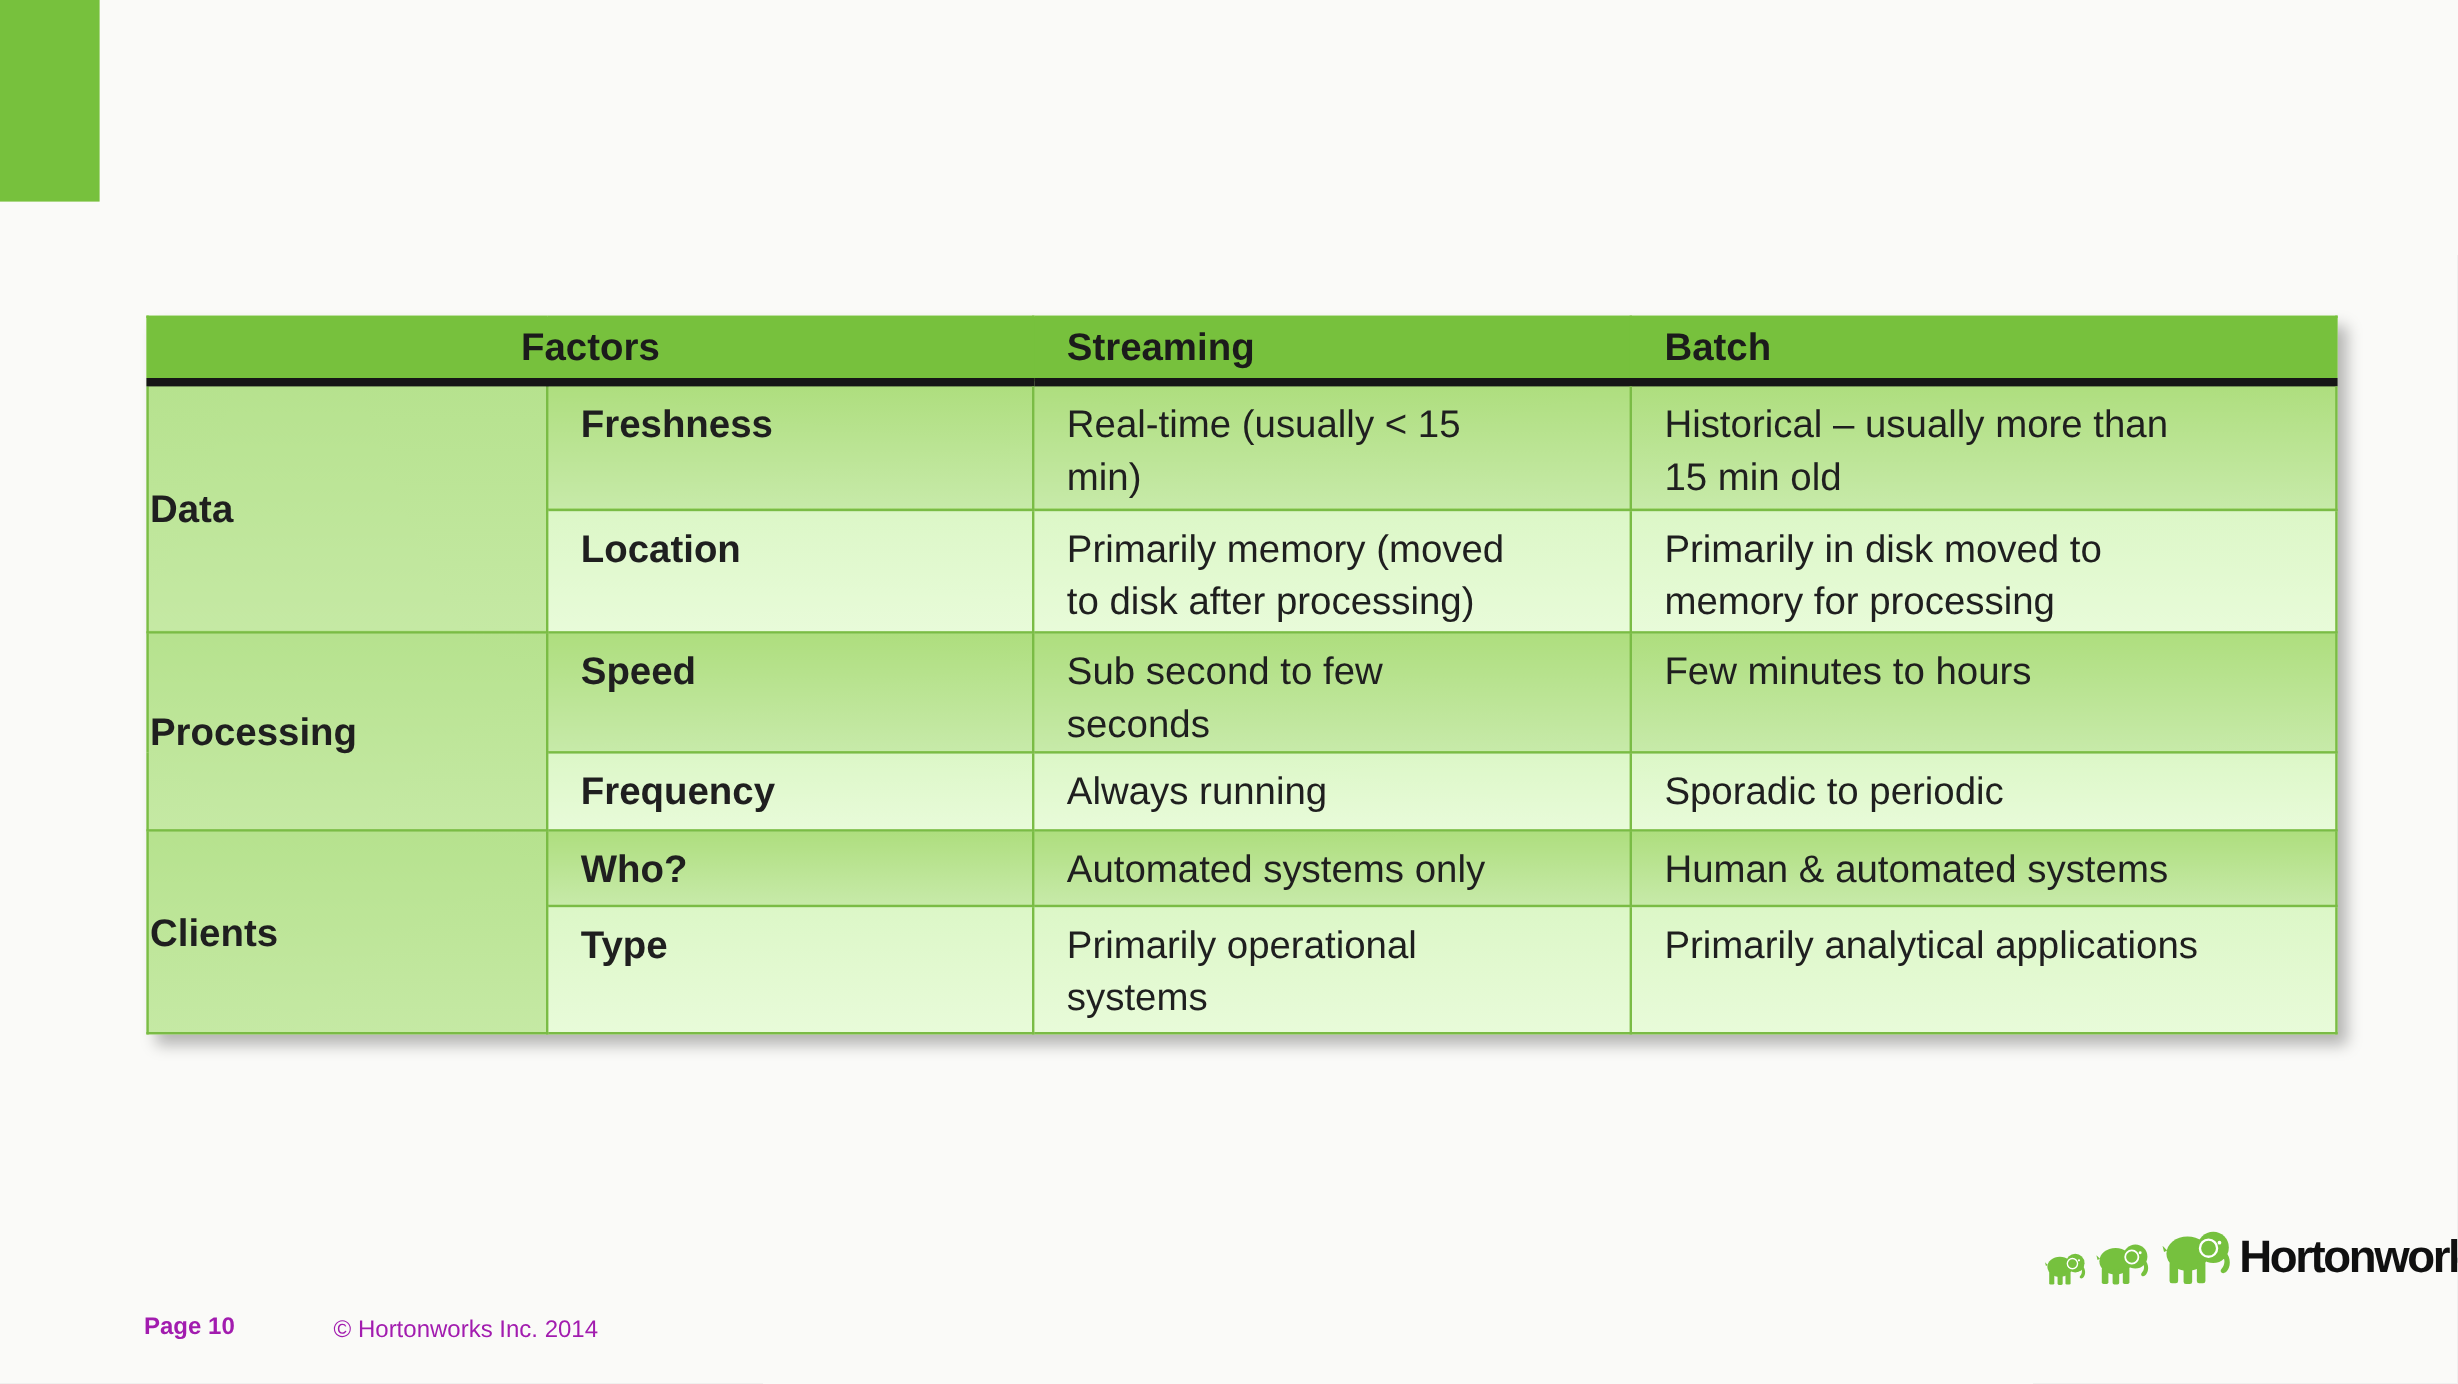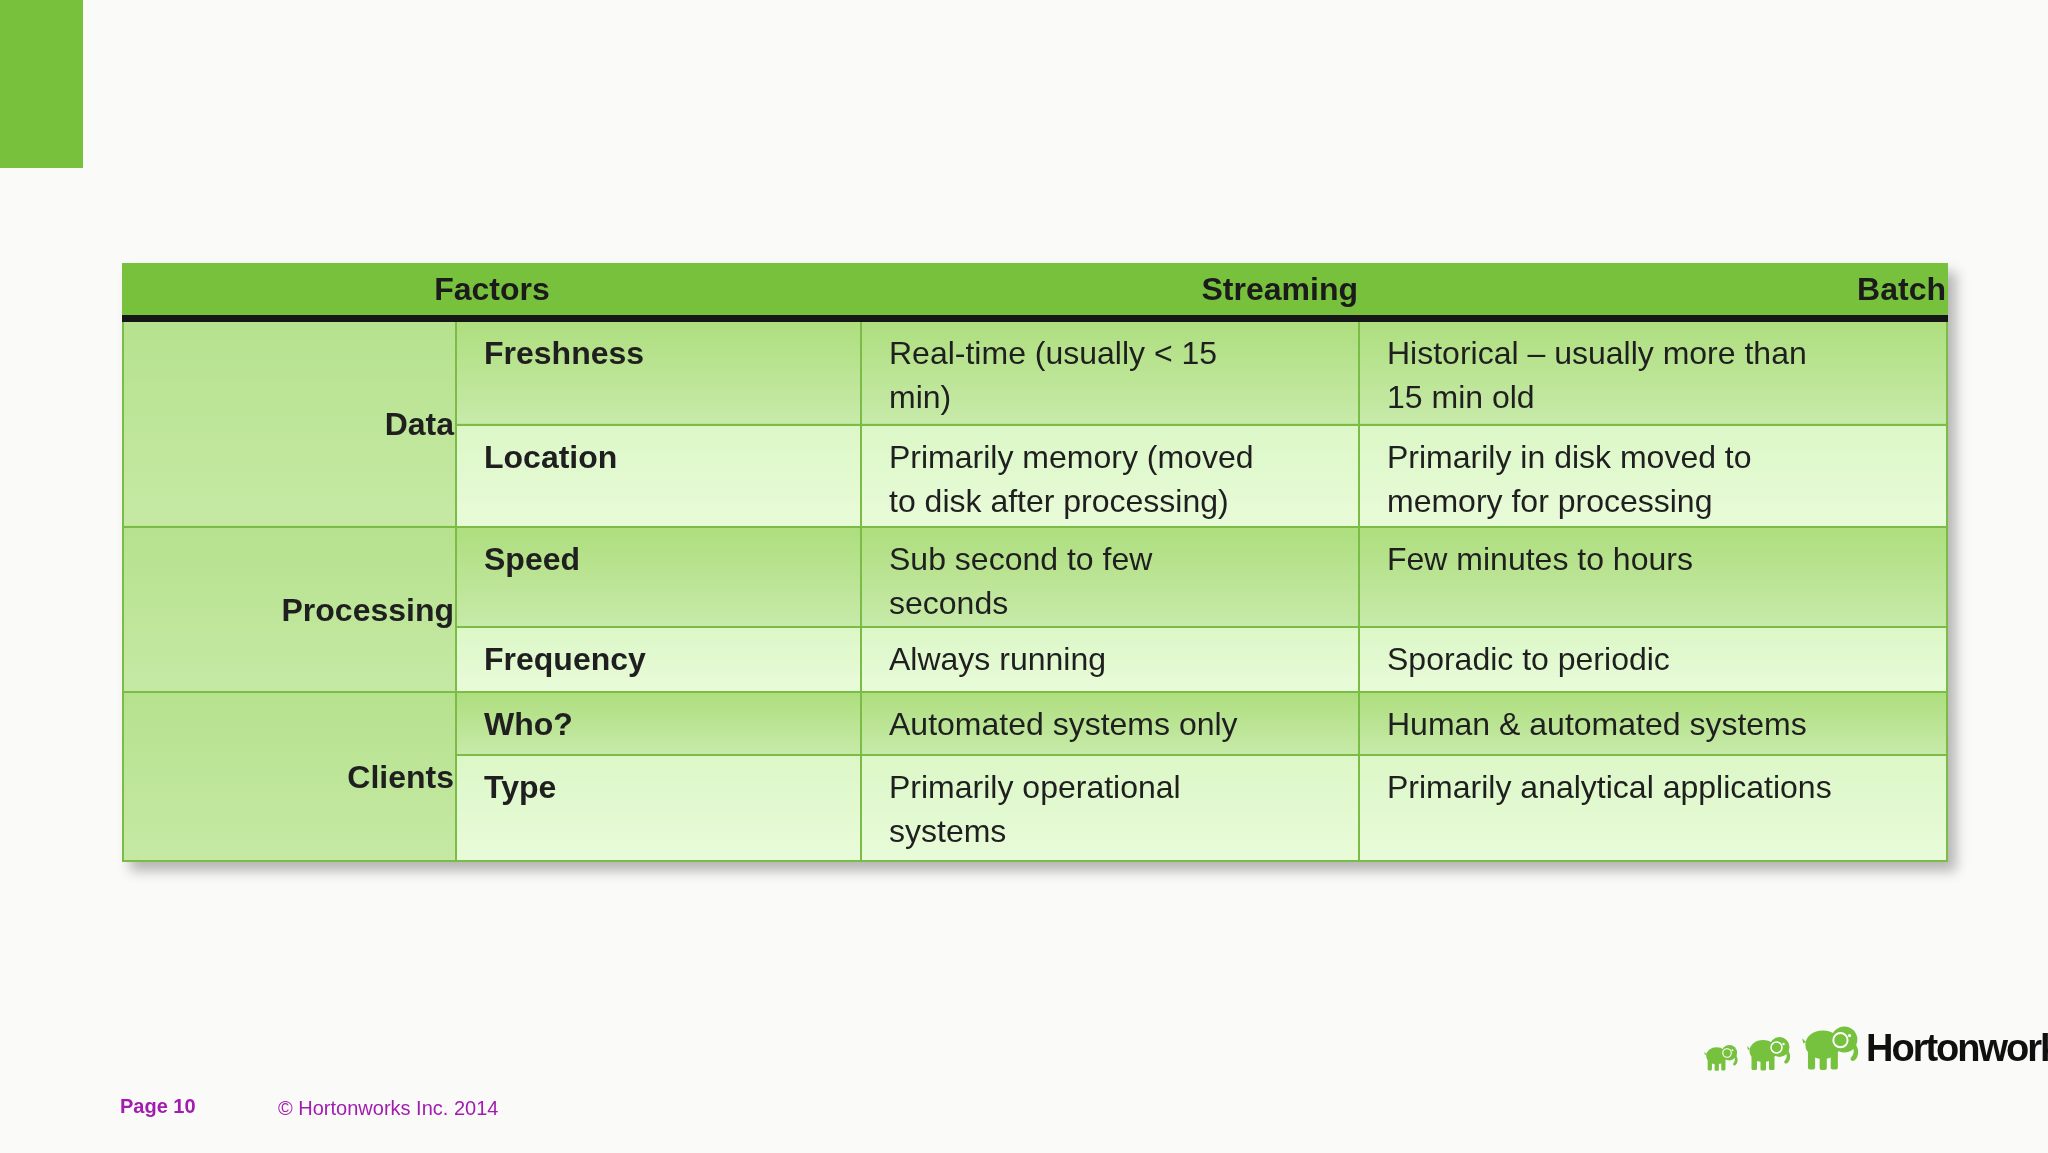--- a/index.html
+++ b/index.html
@@ -31,30 +31,30 @@
     background:#ddf7c7;
   }
   .cmp-table th{
     background:#77c13d;
     border:2px solid #77c13d;
     border-bottom:7px solid #161616;
     font-size:32px;font-weight:700;color:#1b1b1b;
     height:47px;padding:0;vertical-align:middle;
   }
   .cmp-table th.th-factors{}
-  .cmp-table th.th-left{text-align:right;padding-left:27px;}
+  .cmp-table th.th-left{text-align:left;padding-left:27px;}
   .cmp-table td{
     border:2px solid #7abc45;
     font-size:32px;color:#1f1f1f;line-height:44px;
     vertical-align:top;
   }
   .cmp-table{border:2px solid #69af37;}
   .group-cell{
     background:linear-gradient(180deg,#b6e28e,#c5e9a4);
-    font-weight:700;text-align:right;vertical-align:middle !important;
+    font-weight:700;text-align:left;vertical-align:middle !important;
   }
   .factor-cell{font-weight:700;padding:9px 20px 0 27px;}
   .stream-cell{padding:9px 92px 0 27px;}
   .batch-cell{padding:9px 104px 0 27px;}
   .band-a{background:linear-gradient(180deg,#aede7e,#c7eaa9);}
   .band-b{background:linear-gradient(180deg,#dcf7c7,#e8fbd9);}
   
   .footer-page{
     position:absolute;left:120px;top:1095px;
     font-size:20px;font-weight:700;color:#a21caf;

